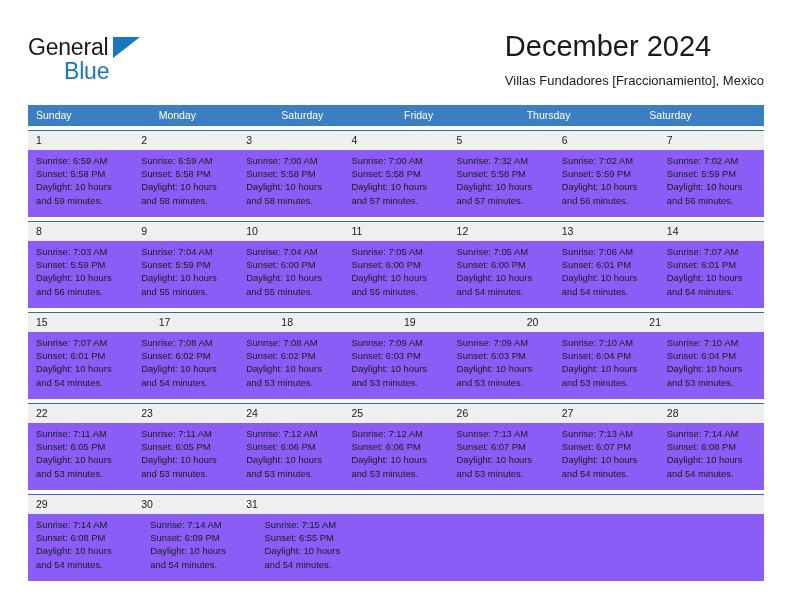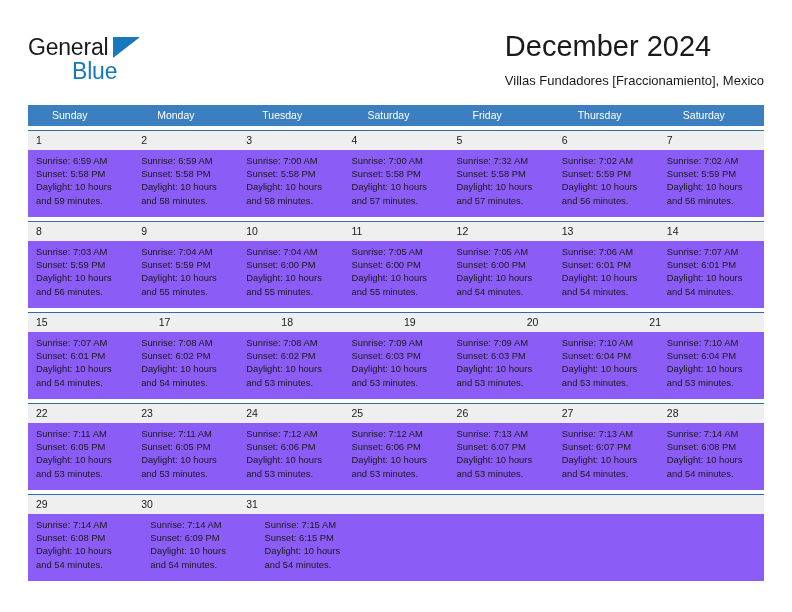--- a/index.html
+++ b/index.html
@@ -43,21 +43,21 @@
     top: 0;
     font-size: 23px;
     line-height: 26px;
     color: #1a1a1a;
     letter-spacing: -0.2px;
     font-weight: normal;
     white-space: nowrap;
   }
   .logo-blue {
     position: absolute;
-    left: 44px;
+    left: 36px;
     top: 24px;
     font-size: 23px;
     line-height: 26px;
     color: #1878be;
     letter-spacing: -0.2px;
     font-weight: normal;
     white-space: nowrap;
   }
   .logo-triangle {
     position: absolute;
@@ -100,21 +100,21 @@
   .dow-row {
     display: flex;
     background: #3c7fc1;
     height: 21px;
   }
   .dow-cell {
     flex: 1 1 0;
     color: #ffffff;
     font-size: 10.5px;
     line-height: 21px;
-    padding-left: 24px;
+    padding-left: 8px;
     box-sizing: border-box;
     white-space: nowrap;
   }
 
   .week {
     border-top: 1.4px solid #2d6ca8;
     margin-top: 4px;
   }
   .week:first-of-type {
     margin-top: 2px;
@@ -170,21 +170,20 @@
       <div class="cal-subtitle">Villas Fundadores [Fraccionamiento], Mexico</div>
     </div>
 
   </div>
 
   <div class="calendar">
 
     <div class="dow-row">
       <div class="dow-cell">Sunday</div>
       <div class="dow-cell">Monday</div>
-      <div class="dow-cell">Tuesday</div>
       <div class="dow-cell">Saturday</div>
       <div class="dow-cell">Friday</div>
       <div class="dow-cell">Thursday</div>
       <div class="dow-cell">Saturday</div>
     </div>
 
     <div class="week">
       <div class="week-daynums">
         <div class="daynum-cell">1</div>
         <div class="daynum-cell">2</div>
@@ -425,21 +424,21 @@
           <div class="info-line">and 54 minutes.</div>
         </div>
         <div class="info-cell">
           <div class="info-line">Sunrise: 7:14 AM</div>
           <div class="info-line">Sunset: 6:09 PM</div>
           <div class="info-line">Daylight: 10 hours</div>
           <div class="info-line">and 54 minutes.</div>
         </div>
         <div class="info-cell">
           <div class="info-line">Sunrise: 7:15 AM</div>
-          <div class="info-line">Sunset: 6:15 PM</div>
+          <div class="info-line">Sunset: 6:55 PM</div>
           <div class="info-line">Daylight: 10 hours</div>
           <div class="info-line">and 54 minutes.</div>
         </div>
         <div class="empty-cell"></div>
         <div class="empty-cell"></div>
         <div class="empty-cell"></div>
         <div class="empty-cell"></div>
       </div>
     </div>
 

